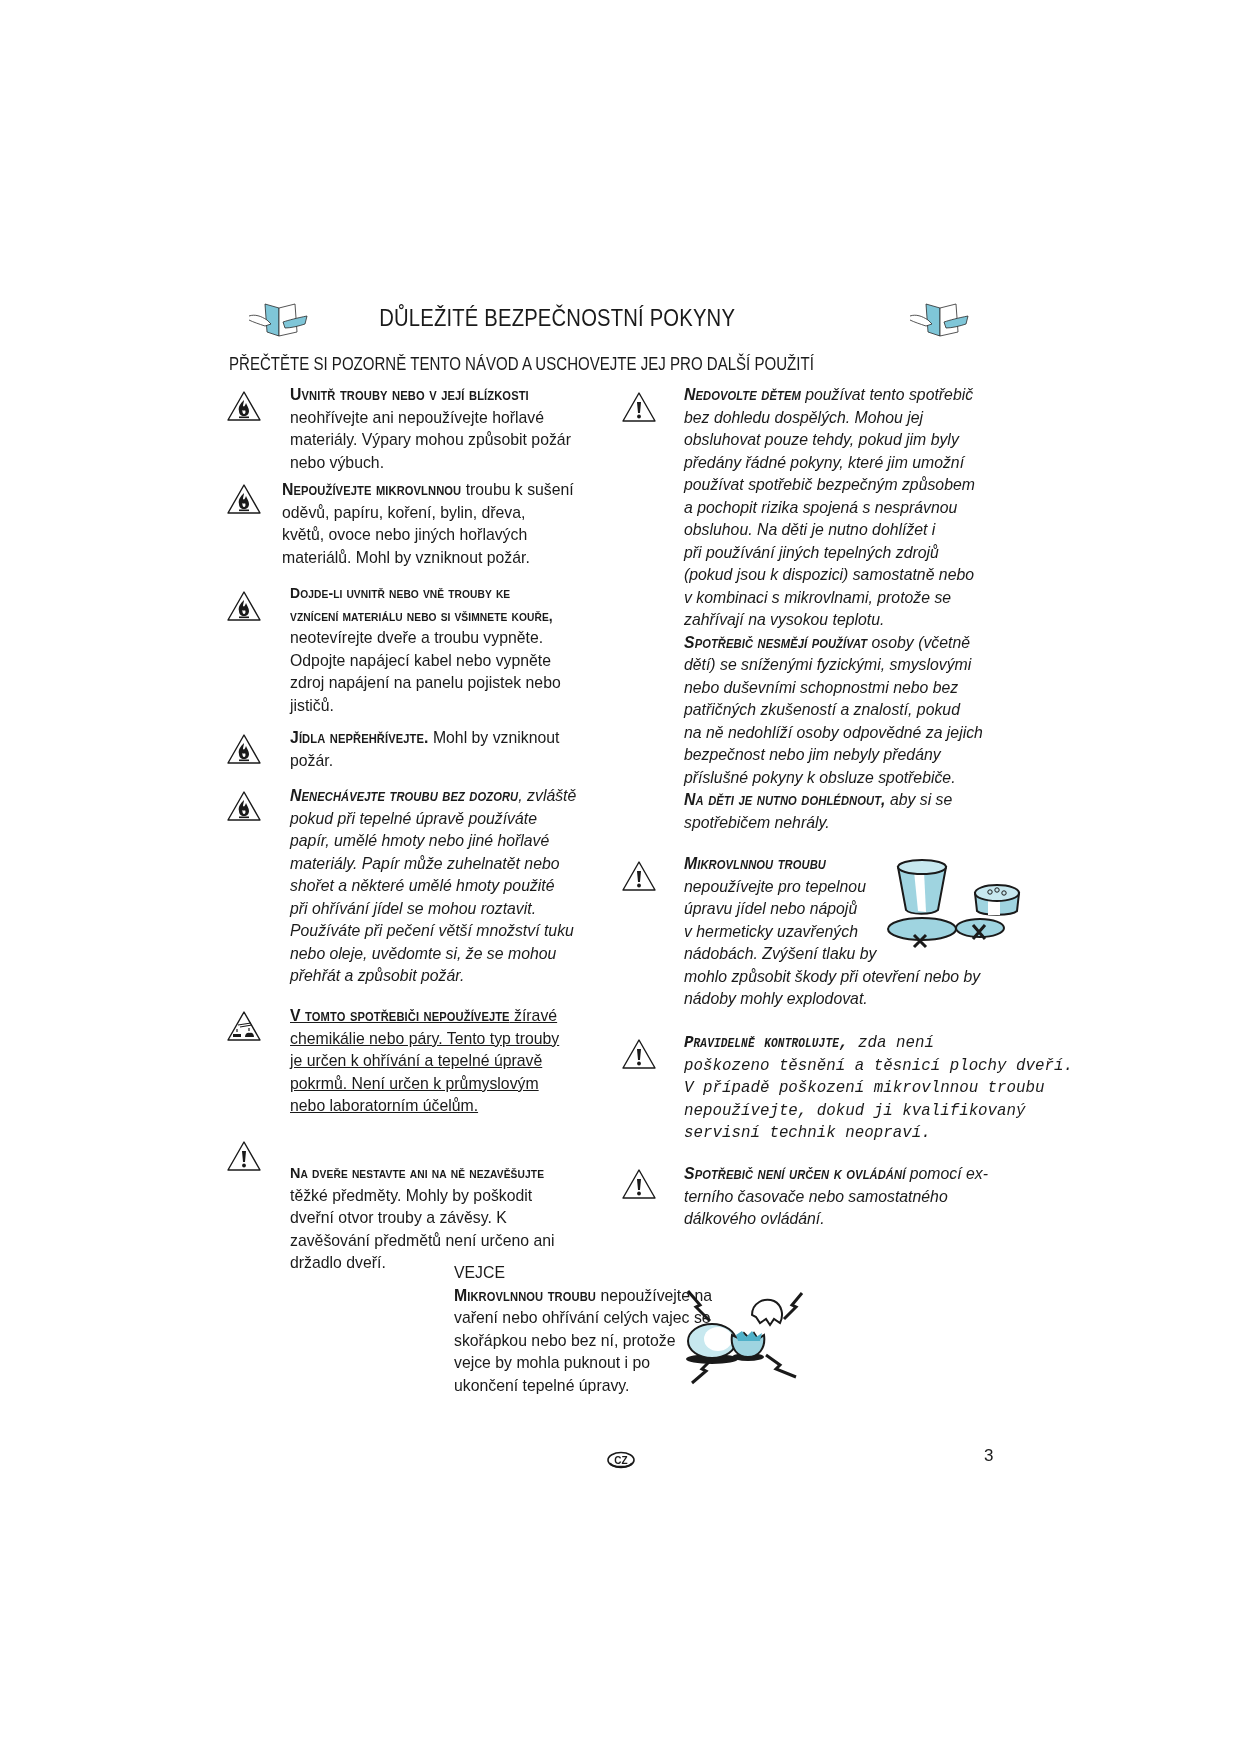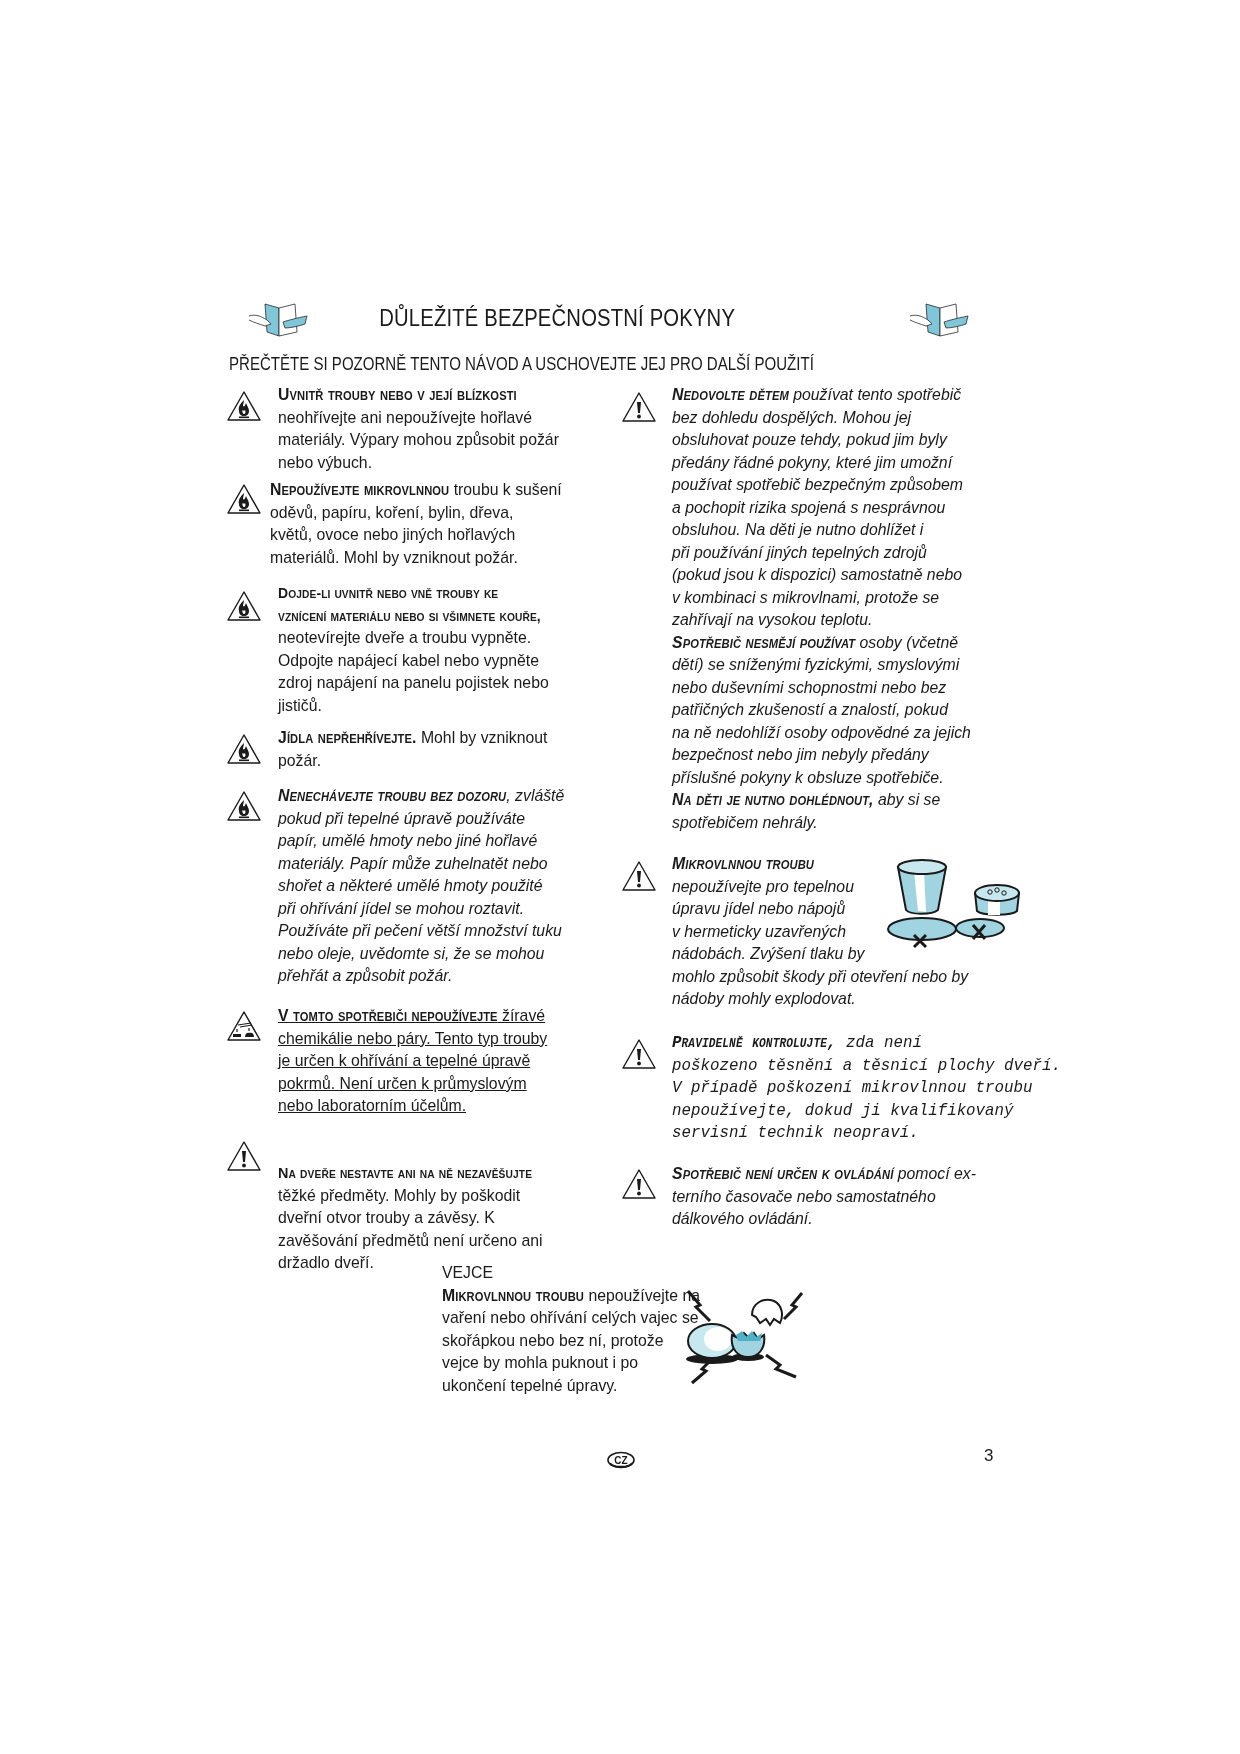--- a/index.html
+++ b/index.html
@@ -3,21 +3,21 @@
 <meta charset="utf-8">
 <style>
   html, body { margin:0; padding:0; background:#ffffff; }
   body { width:1240px; height:1754px; position:relative; overflow:hidden;
          font-family:"Liberation Sans", "DejaVu Sans", sans-serif; color:#1a1a1a; }
   .abs { position:absolute; }
   .title { left:0; width:1052px; top:305px; text-align:center; font-size:23px; letter-spacing:0.2px; color:#1a1a1a;margin-left:31px; }
   .title span { display:inline-block; transform:scaleX(0.88); }
   .subtitle { left:229px; top:354px; font-size:17.5px; white-space:nowrap; transform-origin:left top; transform:scaleX(0.86); }
   .hand-icon { width:66px; height:42px; }
-  .block { position:absolute; font-size:17px; line-height:22.5px; white-space:nowrap; }
+  .block { position:absolute; font-size:17px; line-height:22.5px; white-space:nowrap;margin-left:12px; }
   .block .text { transform-origin:left top; transform:scaleX(0.93); }
   .block.italic .text { font-style:italic; }
   .sc { font-weight:bold; font-variant:small-caps; font-size:17px; letter-spacing:0.1px; }
   .warn { position:absolute; width:34px; height:32px; }
   .line { display:block; }
   .illus { position:absolute; }
   .cz { position:absolute; left:606px; top:1451px; width:30px; height:18px; }
   .pagenum { position:absolute; left:984px; top:1446px; font-size:17px; }
 </style>
 </head>

